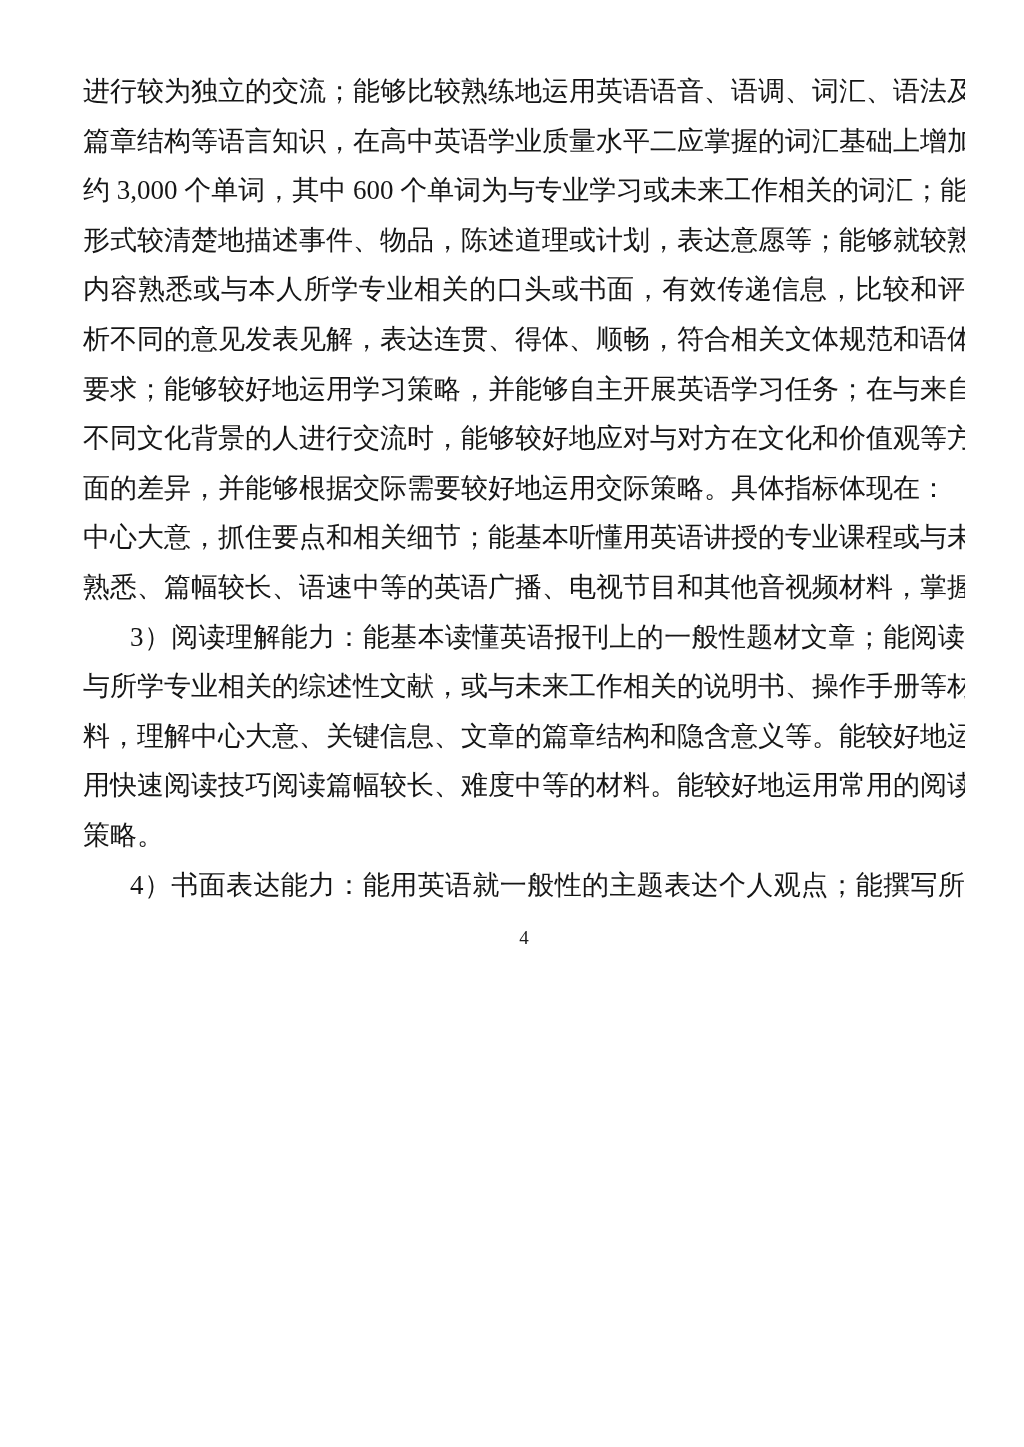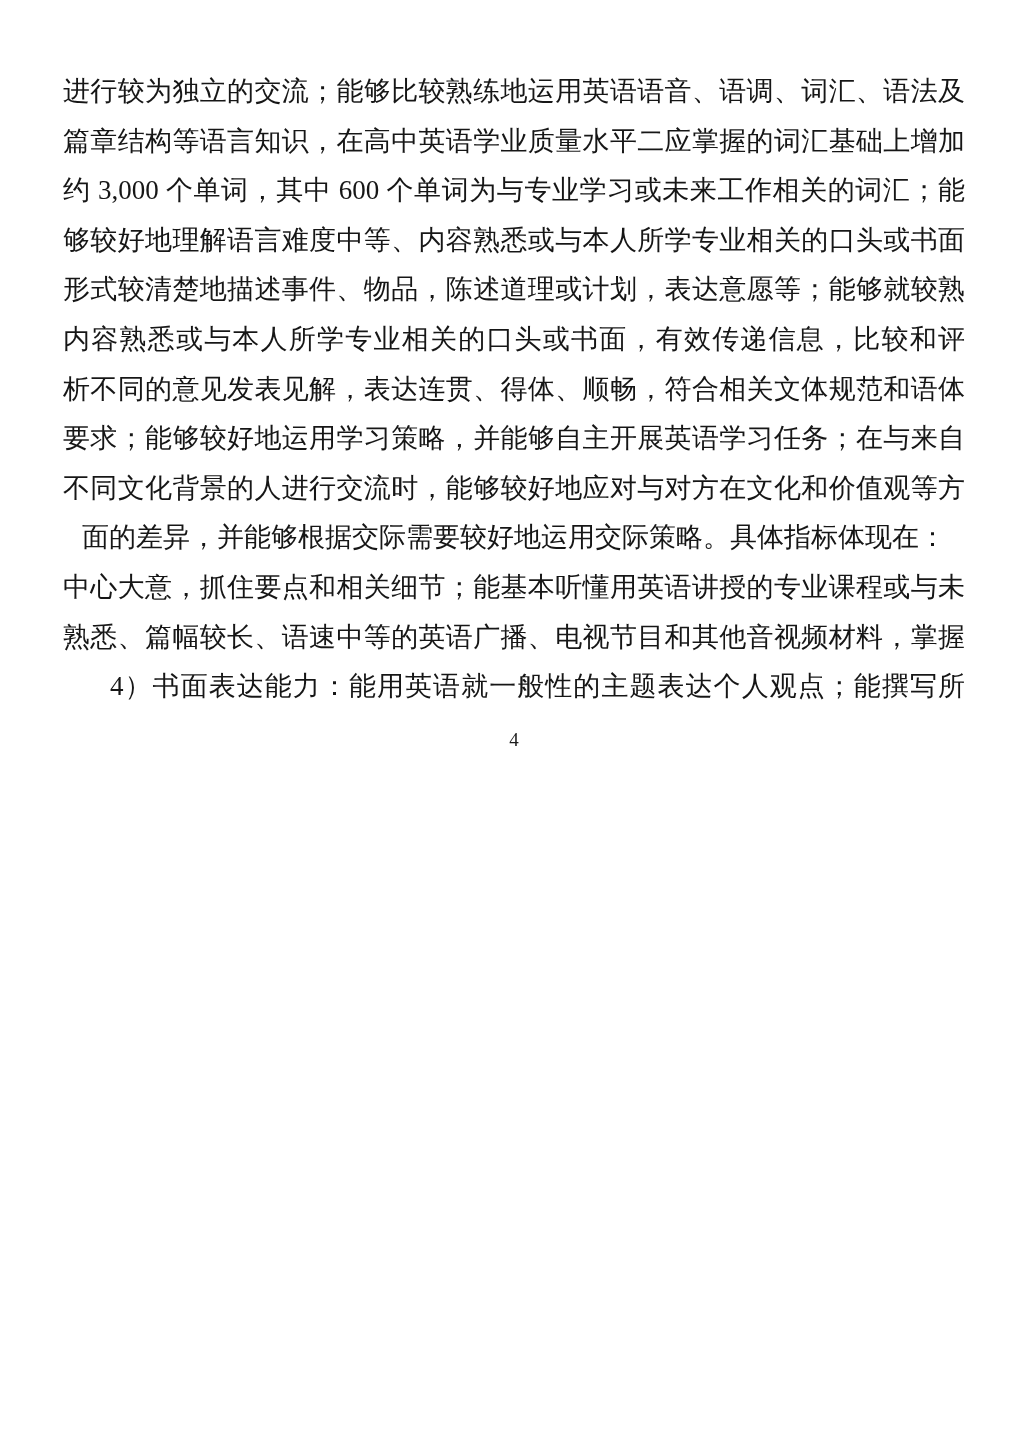--- a/index.html
+++ b/index.html
@@ -10,33 +10,33 @@
   body {
     width: 1024px;
     height: 1447px;
     overflow: hidden;
     color: #161616;
     font-family: "Liberation Serif", "DejaVu Serif", serif;
   }
   .page {
     box-sizing: border-box;
     width: 1024px;
-    padding: 67px 59px 0 63px; 
+    padding: 67px 59px 0 83px; 
     font-family: Liberation Serif, serif;
   }
   .para {
     margin: 0;
   }
   .line {
     font-size: 27px;
     line-height: 49.6px;
     height: 49.6px;
     white-space: nowrap;
     overflow: hidden;
-    text-align: center;
+    text-align: left;
   }
   
   .line.j {
     text-align: justify;
     text-align-last: justify;
   }
   
   .line.indent {
     text-indent: 47px;
   }
@@ -50,35 +50,41 @@
 </style>
 </head>
 <body>
 
 <div class="page">
 
   <div class="para">
     <div class="line j">进行较为独立的交流；能够比较熟练地运用英语语音、语调、词汇、语法及</div>
     <div class="line j">篇章结构等语言知识，在高中英语学业质量水平二应掌握的词汇基础上增加</div>
     <div class="line j">约 3,000 个单词，其中 600 个单词为与专业学习或未来工作相关的词汇；能</div>
-    <div class="line j">够较好地理解语言难度中等、内容熟悉或与本人所学专业相关的口头或书面</div>
     <div class="line j">形式较清楚地描述事件、物品，陈述道理或计划，表达意愿等；能够就较熟</div>
     <div class="line j">内容熟悉或与本人所学专业相关的口头或书面，有效传递信息，比较和评</div>
     <div class="line j">析不同的意见发表见解，表达连贯、得体、顺畅，符合相关文体规范和语体</div>
     <div class="line j">要求；能够较好地运用学习策略，并能够自主开展英语学习任务；在与来自</div>
     <div class="line j">不同文化背景的人进行交流时，能够较好地应对与对方在文化和价值观等方</div>
     <div class="line">面的差异，并能够根据交际需要较好地运用交际策略。具体指标体现在：</div>
   </div>
 
   <div class="para">
     <div class="line j">中心大意，抓住要点和相关细节；能基本听懂用英语讲授的专业课程或与未</div>
     <div class="line j">熟悉、篇幅较长、语速中等的英语广播、电视节目和其他音视频材料，掌握</div>
   </div>
 
 
+  <div class="para">
+    <div class="line j indent">3）阅读理解能力：能基本读懂英语报刊上的一般性题材文章；能阅读</div>
+    <div class="line j">与所学专业相关的综述性文献，或与未来工作相关的说明书、操作手册等材</div>
+    <div class="line j">料，理解中心大意、关键信息、文章的篇章结构和隐含意义等。能较好地运</div>
+    <div class="line j">用快速阅读技巧阅读篇幅较长、难度中等的材料。能较好地运用常用的阅读</div>
+    <div class="line">策略。</div>
+  </div>
 
   <div class="para">
     <div class="line j indent">4）书面表达能力：能用英语就一般性的主题表达个人观点；能撰写所</div>
   </div>
 
   <div class="footer">4</div>
 
 </div>
 
 </body></html>

